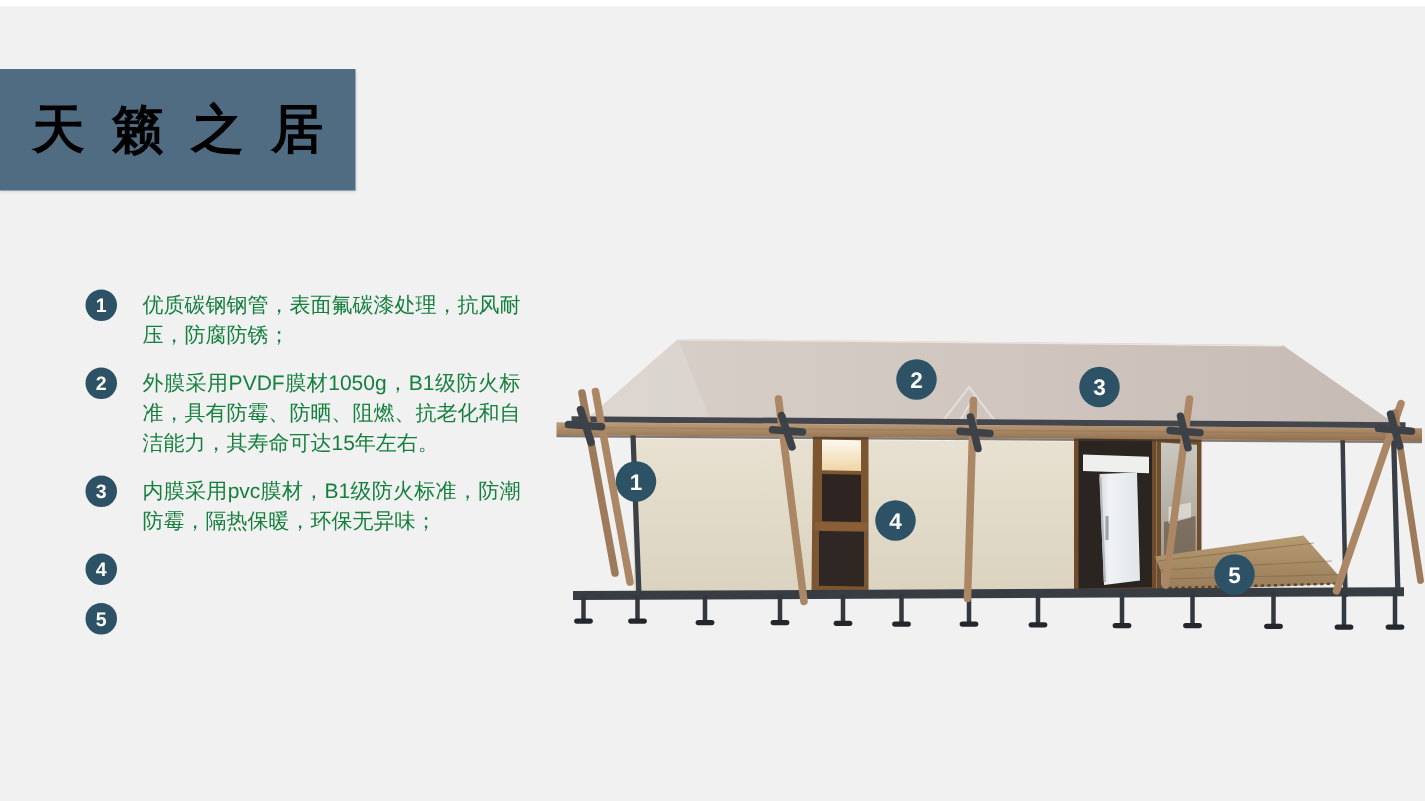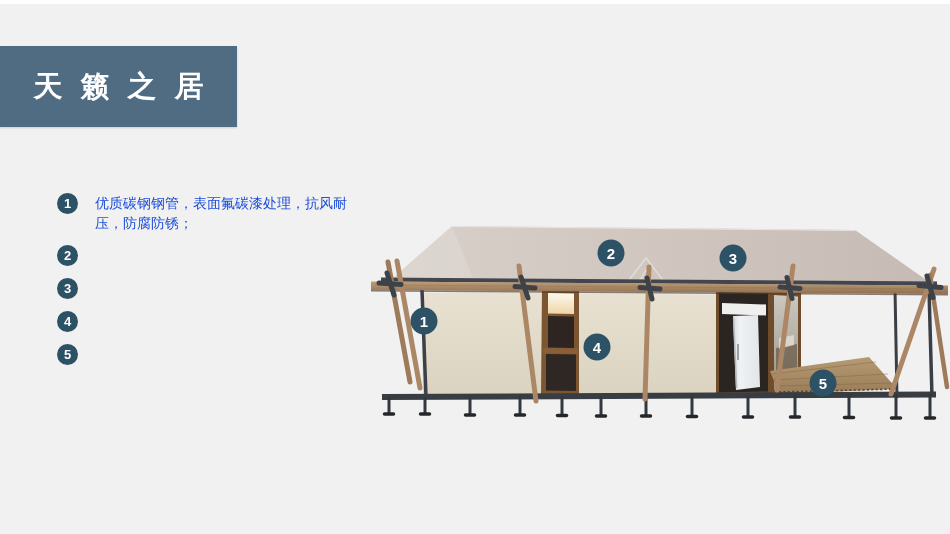--- a/index.html
+++ b/index.html
@@ -7,33 +7,33 @@
     position:relative;width:950px;height:534px;background:#f1f1f2;
     overflow:hidden;font-family:"Liberation Sans",sans-serif;
   }
   .top-strip{position:absolute;left:0;top:0;width:950px;height:4px;background:#ffffff;}
   .title-box{
     position:absolute;left:0;top:46px;width:237px;height:81px;
     background:#506c83;display:flex;align-items:center;justify-content:center;
     box-shadow:0 1px 2px rgba(0,0,0,.15);
   }
   .title-box h1{
-    margin:0;color:#ffffff;font-size:29px;font-weight:bold;
+    margin:0;color:#000000;font-size:35px;font-weight:bold;
     letter-spacing:18px;text-indent:18px;white-space:nowrap;
   }
   .feature-list{position:absolute;left:57px;top:193px;width:300px;}
   .feature-item{display:flex;align-items:flex-start;margin-bottom:12px;}
   .feature-num{
     flex:0 0 auto;width:21px;height:21px;border-radius:50%;
     background:#2d5265;color:#ffffff;font-size:13px;font-weight:bold;
     display:flex;align-items:center;justify-content:center;margin-top:0px;
   }
   .feature-text{
     margin-left:17px;width:252px;font-size:14px;line-height:20px;
-    color:#1d4ed8;text-align:justify;
+    color:#15803d;text-align:justify;
   }
   .diagram{position:absolute;left:368px;top:205px;width:585px;height:230px;}
   .badge-text{
     font-family:"Liberation Sans",sans-serif;font-size:15px;font-weight:bold;
     fill:#ffffff;text-anchor:middle;
   }
   .wm-cn{font-size:18px;fill:#ffffff;opacity:.48;text-anchor:middle;letter-spacing:2px;font-weight:bold;}
   .wm-en{font-size:8px;fill:#ffffff;opacity:.45;text-anchor:middle;letter-spacing:2.5px;font-weight:bold;}
 </style>
 </head>
@@ -46,23 +46,25 @@
     <h1>天籁之居</h1>
   </div>
 
   <div class="feature-list">
     <div class="feature-item">
       <div class="feature-num">1</div>
       <div class="feature-text">优质碳钢钢管，表面氟碳漆处理，抗风耐压，防腐防锈；</div>
     </div>
     <div class="feature-item">
       <div class="feature-num">2</div>
+      <div class="feature-text">外膜采用PVDF膜材1050g，B1级防火标准，具有防霉、防晒、阻燃、抗老化和自洁能力，其寿命可达15年左右。</div>
     </div>
     <div class="feature-item">
       <div class="feature-num">3</div>
+      <div class="feature-text">内膜采用pvc膜材，B1级防火标准，防潮防霉，隔热保暖，环保无异味；</div>
     </div>
     <div class="feature-item">
       <div class="feature-num">4</div>
     </div>
     <div class="feature-item">
       <div class="feature-num">5</div>
     </div>
   </div>
 
   <svg class="diagram" viewBox="368 205 585 230" xmlns="http://www.w3.org/2000/svg">

